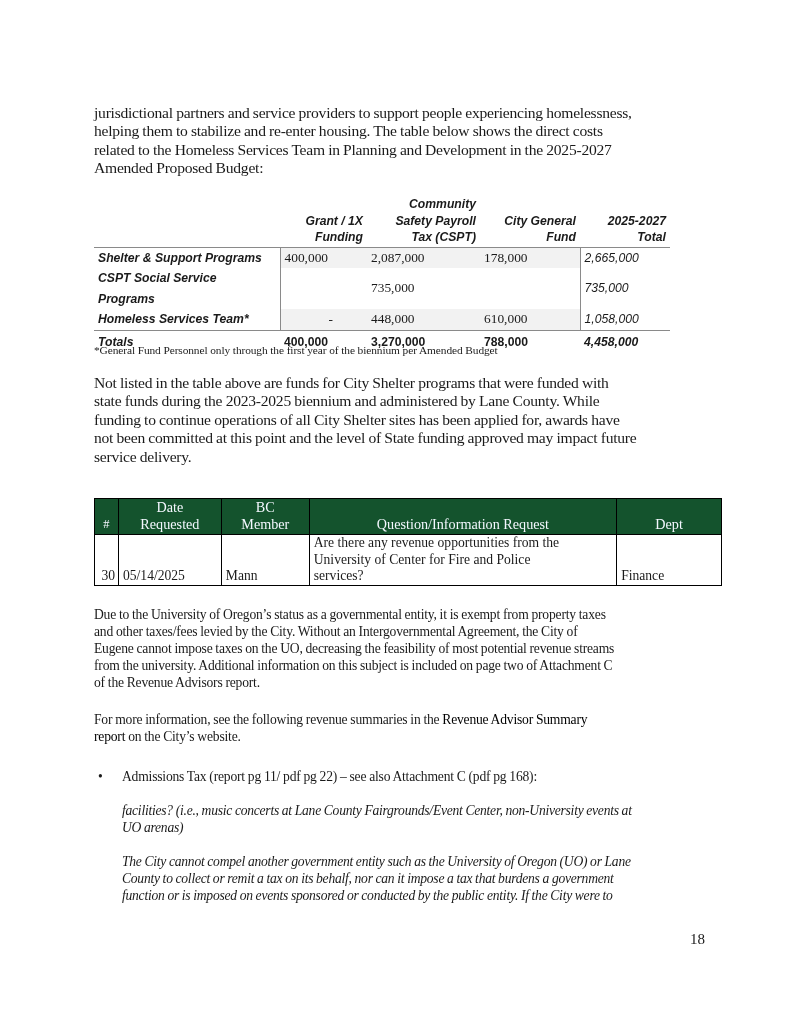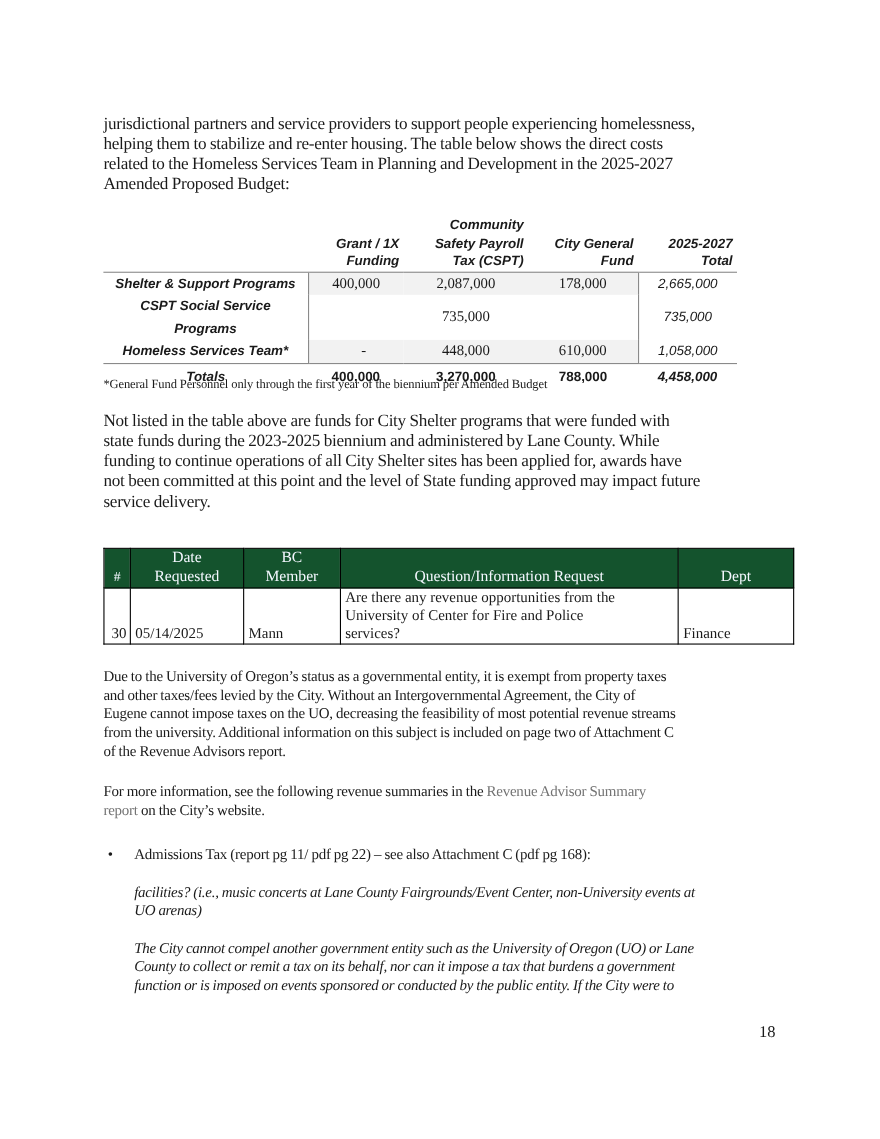--- a/index.html
+++ b/index.html
@@ -10,38 +10,38 @@
           margin: 0; letter-spacing: -0.25px; word-spacing: -0.3px; }
   .para.sm { font-size: 13.6px; line-height: 17px; letter-spacing: -0.2px; }
   .footnote { font-family: "Liberation Serif", serif; font-size: 11.4px; line-height: 14px;
               margin: 0; letter-spacing: -0.1px; }
 
   
   table.budget { position: absolute; left: 0; top: 92px; width: 576px;
                  border-collapse: collapse; font-family: "Liberation Sans", sans-serif; font-size: 12.2px; }
   table.budget th { font-style: italic; font-weight: bold; text-align: right; vertical-align: bottom;
                     padding: 0 4px 1px 4px; line-height: 16.5px; border-bottom: 1.5px solid #8a8a8a; }
-  table.budget td { text-align: center; padding: 0 4px; height: 20.5px; line-height: 20.5px; }
+  table.budget td { text-align: left; padding: 0 4px; height: 20.5px; line-height: 20.5px; }
   table.budget td.rowhead { font-style: italic; font-weight: bold; }
   table.budget td.num { font-family: "Liberation Serif", serif; font-size: 13.4px; }
   table.budget td.tot { font-style: italic; }
   table.budget tr.shade td.cell { background: #f2f2f2; }
   table.budget td.lb { border-left: 1px solid #8a8a8a; }
   table.budget td.rb { border-right: 1px solid #8a8a8a; }
   table.budget tr.totals td { font-weight: bold; border-top: 1.5px solid #8a8a8a; height: 22px; line-height: 22px; }
   table.budget tr.totals td.gt { font-style: italic; }
 
   
   table.req { position: absolute; left: 0; top: 394px; width: 628px; border-collapse: collapse;
               font-family: "Liberation Serif", serif; font-size: 13.6px; }
   table.req th { background: #14532d; color: #f4f8ff; font-weight: normal; vertical-align: bottom;
                  border: 1px solid #000; padding: 0 4px 1px 4px; line-height: 17px; text-align: center; font-size: 14.2px; }
   table.req td { border: 1px solid #000; vertical-align: bottom; padding: 0 3px 0 4px; line-height: 16.5px; }
 
-  .link { color: #737373; }
+  .link { color: #000000; }
   ul.bul { list-style: none; margin: 0; padding: 0; }
   ul.bul li { position: relative; padding-left: 24px; }
   ul.bul li .dot { position: absolute; left: 0; top: 0; }
   .quote { font-style: italic; font-family: "Liberation Serif", serif; font-size: 13.6px; line-height: 17px;
            letter-spacing: -0.25px; word-spacing: -0.3px; margin: 0; }
   .pagenum { position: absolute; left: 690px; top: 931px; font-family: "Liberation Serif", serif; font-size: 15px; }
 </style>
 </head>
 <body>
 

